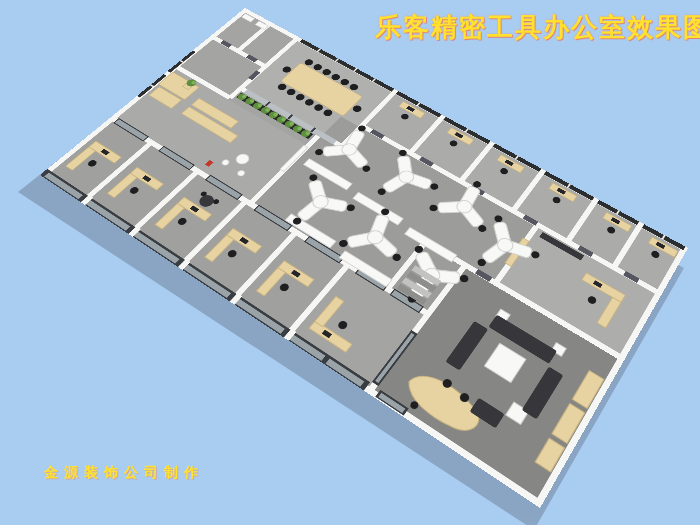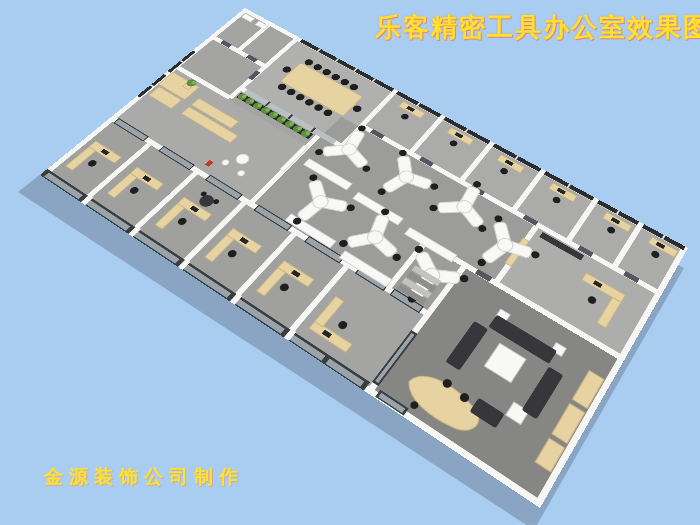--- a/index.html
+++ b/index.html
@@ -5,21 +5,21 @@
   html,body{margin:0;padding:0;}
   body{font-family:"Liberation Sans","DejaVu Sans",sans-serif;}
   .stage{position:relative;width:700px;height:525px;overflow:hidden;background:#a9cdf1;padding-left:14px;}
   .bldg-shadow{position:absolute;left:0;top:0;width:700px;height:525px;
     clip-path:polygon(26px 182px,240px 12px,692px 258px,542px 520px);
     background:rgba(70,80,100,0.32);filter:blur(8px);transform:translate(-8px,10px);}
   .plan{position:absolute;left:0;top:0;width:1000px;height:520px;transform-origin:0 0;
     transform:matrix3d(0.33741,0.20194,0,-0.00015348, -0.40650,0.26750,0,-0.00030659, 0,0,1,0, 245,8,0,1);}
   .title{position:absolute;top:10px;right:3px;font-size:26px;font-weight:bold;letter-spacing:2px;
     color:#ffe12e;text-shadow:1px 1px 0 rgba(255,90,50,.55),0 0 2px rgba(255,90,50,.45);white-space:nowrap;}
-  .watermark{position:absolute;left:44px;top:464px;font-size:19px;font-weight:bold;letter-spacing:6px;
+  .watermark{position:absolute;left:44px;top:464px;font-size:14px;font-weight:bold;letter-spacing:6px;
     color:#ffe12e;text-shadow:1px 1px 0 rgba(255,120,60,.4);white-space:nowrap;font-family:Liberation Mono, monospace;}
 </style>
 </head>
 <body>
 
 <div class="stage">
 
   <div class="bldg-shadow"></div>
 
   <svg class="plan" viewBox="0 0 1000 520" width="1000" height="520" xmlns="http://www.w3.org/2000/svg">

